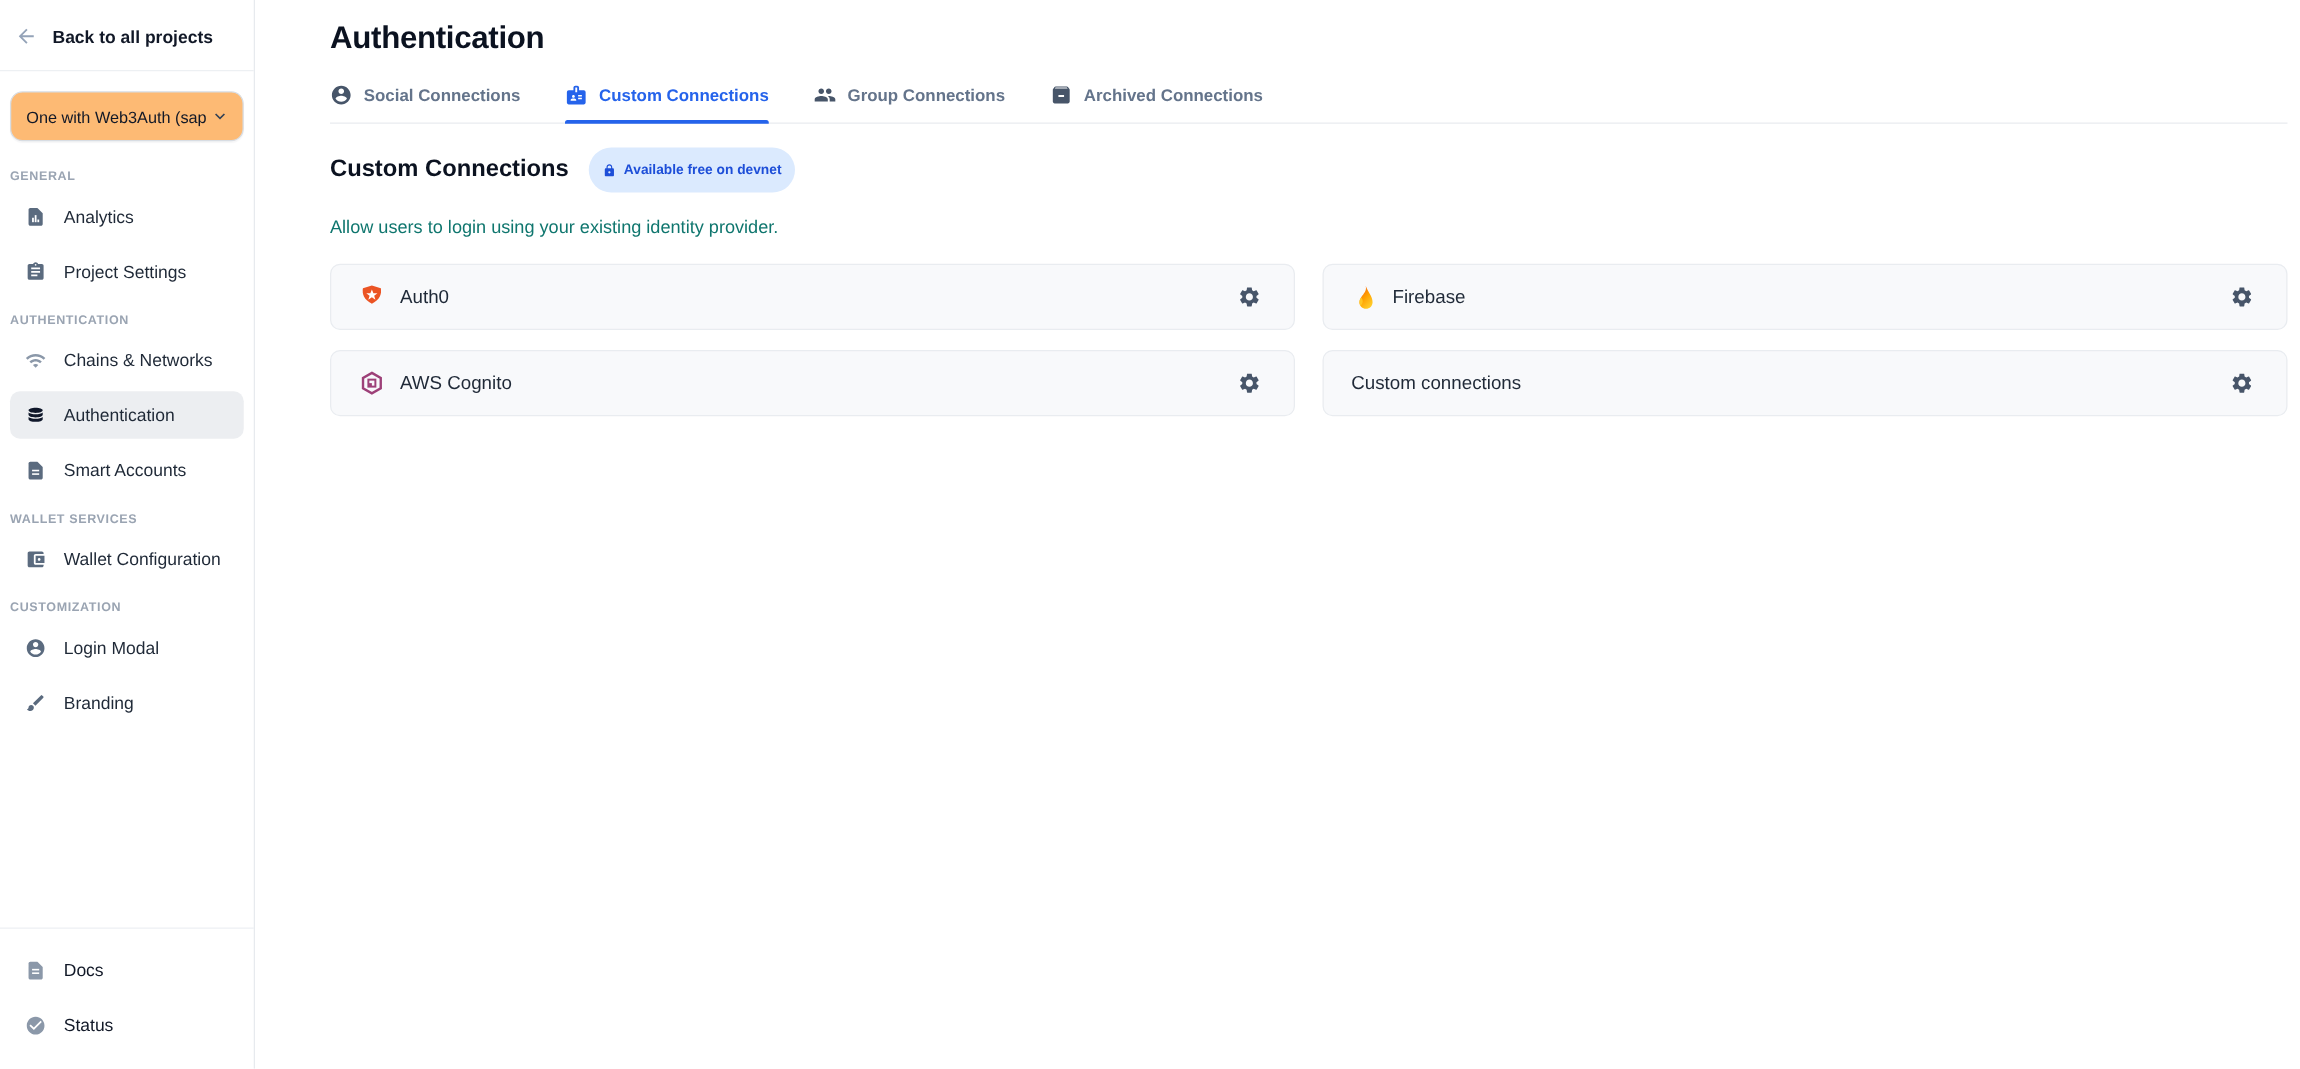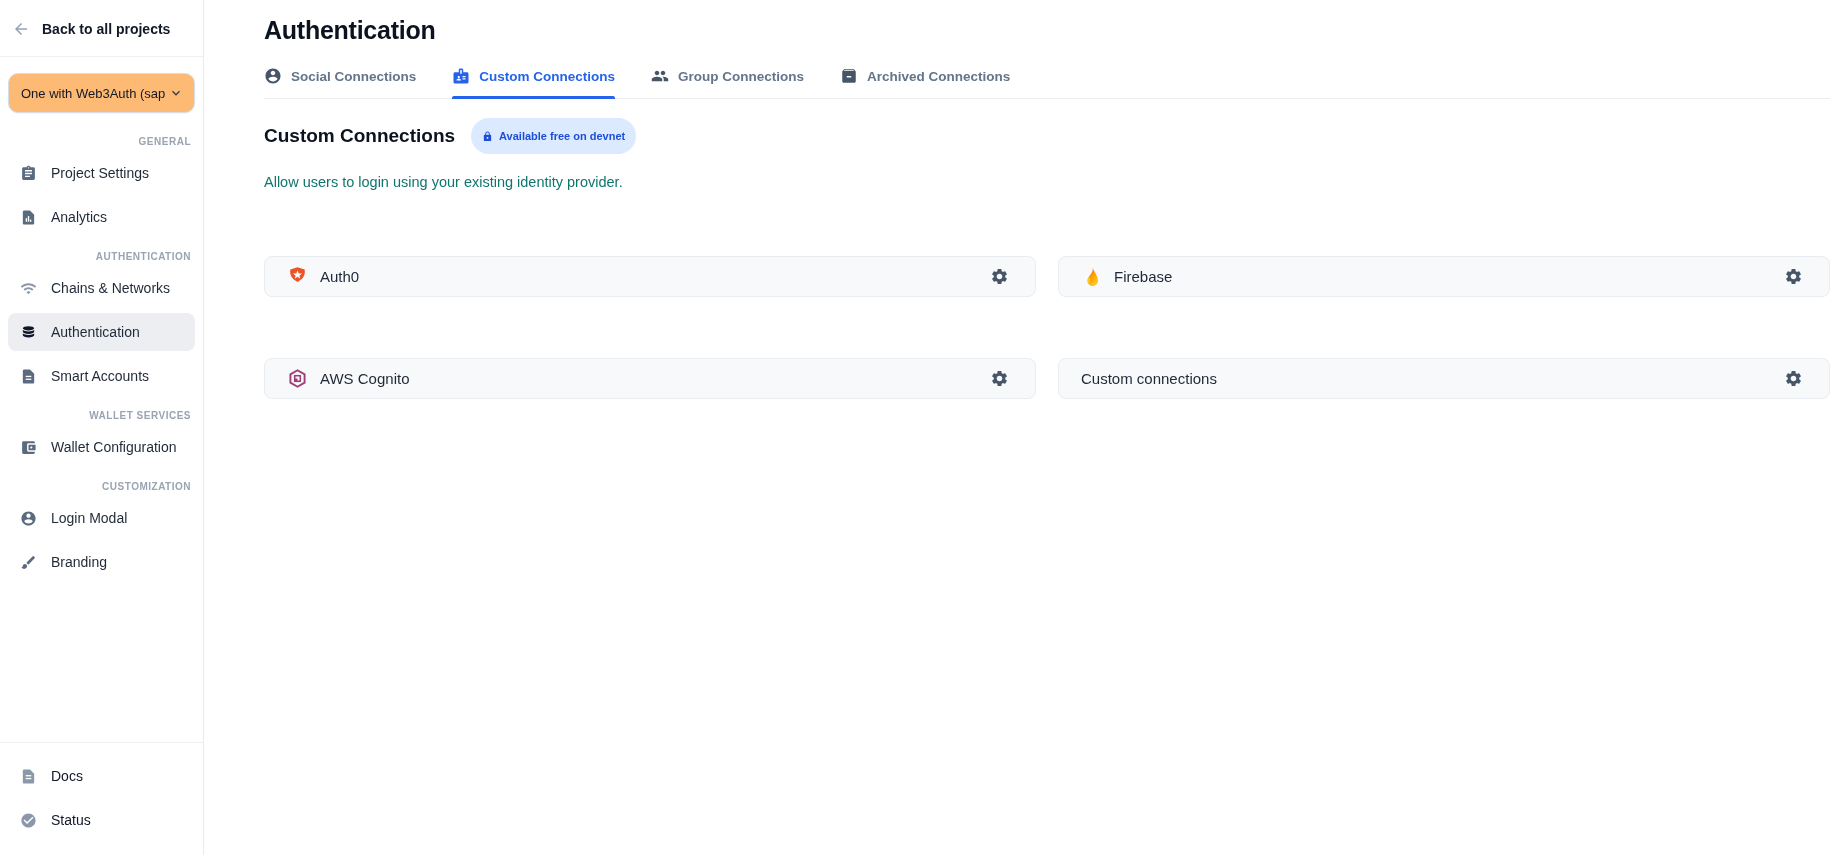--- a/index.html
+++ b/index.html
@@ -38,21 +38,21 @@
     box-shadow: 0 1px 1px rgba(16,24,40,.04);
     white-space: nowrap; overflow: hidden;
   }
   .project-select .chev { color: #334155; flex: 0 0 auto; }
   .project-select .val { overflow: hidden; }
 
   .nav { padding: 8px 8px 0 8px; }
   .section-label {
     margin: 15px 4px 7px 0; padding-left: 0;
     font-size: 10px; font-weight: 700; letter-spacing: .05em;
-    color: #9aa4b2; text-transform: uppercase; text-align: right;
+    color: #9aa4b2; text-transform: uppercase;
   }
   .nav-item {
     height: 38px; margin-bottom: 6px; border-radius: 8px;
     display: flex; align-items: center; gap: 14px;
     padding: 0 6px 0 12px;
     font-size: 14px; font-weight: 500; color: #1f2937;
     cursor: pointer;
   }
   .nav-item .nicon { color: #5b6b7f; width: 17px; height: 17px; flex: 0 0 auto; }
   .nav-item.active { background: #eceef1; }
@@ -100,28 +100,27 @@
     padding: 12px 11px; border-radius: 999px;
   }
   .badge .licon { width: 11px; height: 11px; }
   .section-desc { margin-top: 20px; font-size: 14.5px; color: #0f766e; }
 
   .cards {
     margin-top: 21px;
     display: grid; grid-template-columns: 1fr 1fr; gap: 16px 22px;
   }
   .card {
-    height: 41px;
+    height: 53px;
     background: #f8f9fb;
     border: 1px solid #e9ecf0;
     border-radius: 8px;
     display: flex; align-items: center; gap: 12px;
     padding: 0 22px;
     cursor: pointer;
-    margin-top: 45px;
   }
   .card-label { font-size: 15px; color: #1f2937; }
   .card .logo { width: 21px; height: 21px; flex: 0 0 auto; }
   .gear-btn {
     margin-left: auto; border: none; background: transparent;
     color: #475569; cursor: pointer; padding: 4px; display: flex;
   }
 </style>
 </head>
 <body>
@@ -147,37 +146,37 @@
         </svg>
     </span>
   </div>
 
   <nav class="nav">
 
     <div class="section-label">GENERAL</div>
 
     <div class="nav-item">
       <span class="nicon">
-        <svg width="17" height="17" viewBox="0 0 24 24" fill="currentColor">
-            <path d="M19 3h-4.18C14.4 1.84 13.3 1 12 1c-1.3 0-2.4.84-2.82 2H5c-1.1 0-2 .9-2 2v14c0 1.1.9 2 2 2h14c1.1 0 2-.9 2-2V5c0-1.1-.9-2-2-2zm-7 0c.55 0 1 .45 1 1s-.45 1-1 1-1-.45-1-1 .45-1 1-1zm2 14H7v-2h7v2zm3-4H7v-2h10v2zm0-4H7V7h10v2z"></path>
-          </svg>
-      </span>
-      <span>Project Settings</span>
-    </div>
-
-    <div class="nav-item">
-      <span class="nicon">
         <svg width="17" height="17" viewBox="0 0 24 24">
             <path fill="currentColor" d="M14 2H6c-1.1 0-2 .9-2 2v16c0 1.1.9 2 2 2h12c1.1 0 2-.9 2-2V8l-6-6z"></path>
             <rect x="8" y="13" width="2" height="5" fill="#fff"></rect>
             <rect x="11" y="10" width="2" height="8" fill="#fff"></rect>
             <rect x="14" y="15" width="2" height="3" fill="#fff"></rect>
           </svg>
       </span>
       <span>Analytics</span>
+    </div>
+
+    <div class="nav-item">
+      <span class="nicon">
+        <svg width="17" height="17" viewBox="0 0 24 24" fill="currentColor">
+            <path d="M19 3h-4.18C14.4 1.84 13.3 1 12 1c-1.3 0-2.4.84-2.82 2H5c-1.1 0-2 .9-2 2v14c0 1.1.9 2 2 2h14c1.1 0 2-.9 2-2V5c0-1.1-.9-2-2-2zm-7 0c.55 0 1 .45 1 1s-.45 1-1 1-1-.45-1-1 .45-1 1-1zm2 14H7v-2h7v2zm3-4H7v-2h10v2zm0-4H7V7h10v2z"></path>
+          </svg>
+      </span>
+      <span>Project Settings</span>
     </div>
 
     <div class="section-label">AUTHENTICATION</div>
 
     <div class="nav-item muted">
       <span class="nicon">
         <svg width="17" height="17" viewBox="0 0 24 24" fill="currentColor">
             <path d="M1 9l2 2c4.97-4.97 13.03-4.97 18 0l2-2C16.93 2.93 7.08 2.93 1 9zm8 8l3 3 3-3c-1.65-1.66-4.34-1.66-6 0zm-4-4l2 2c2.76-2.76 7.24-2.76 10 0l2-2C15.14 9.14 8.87 9.14 5 13z"></path>
           </svg>
       </span>

